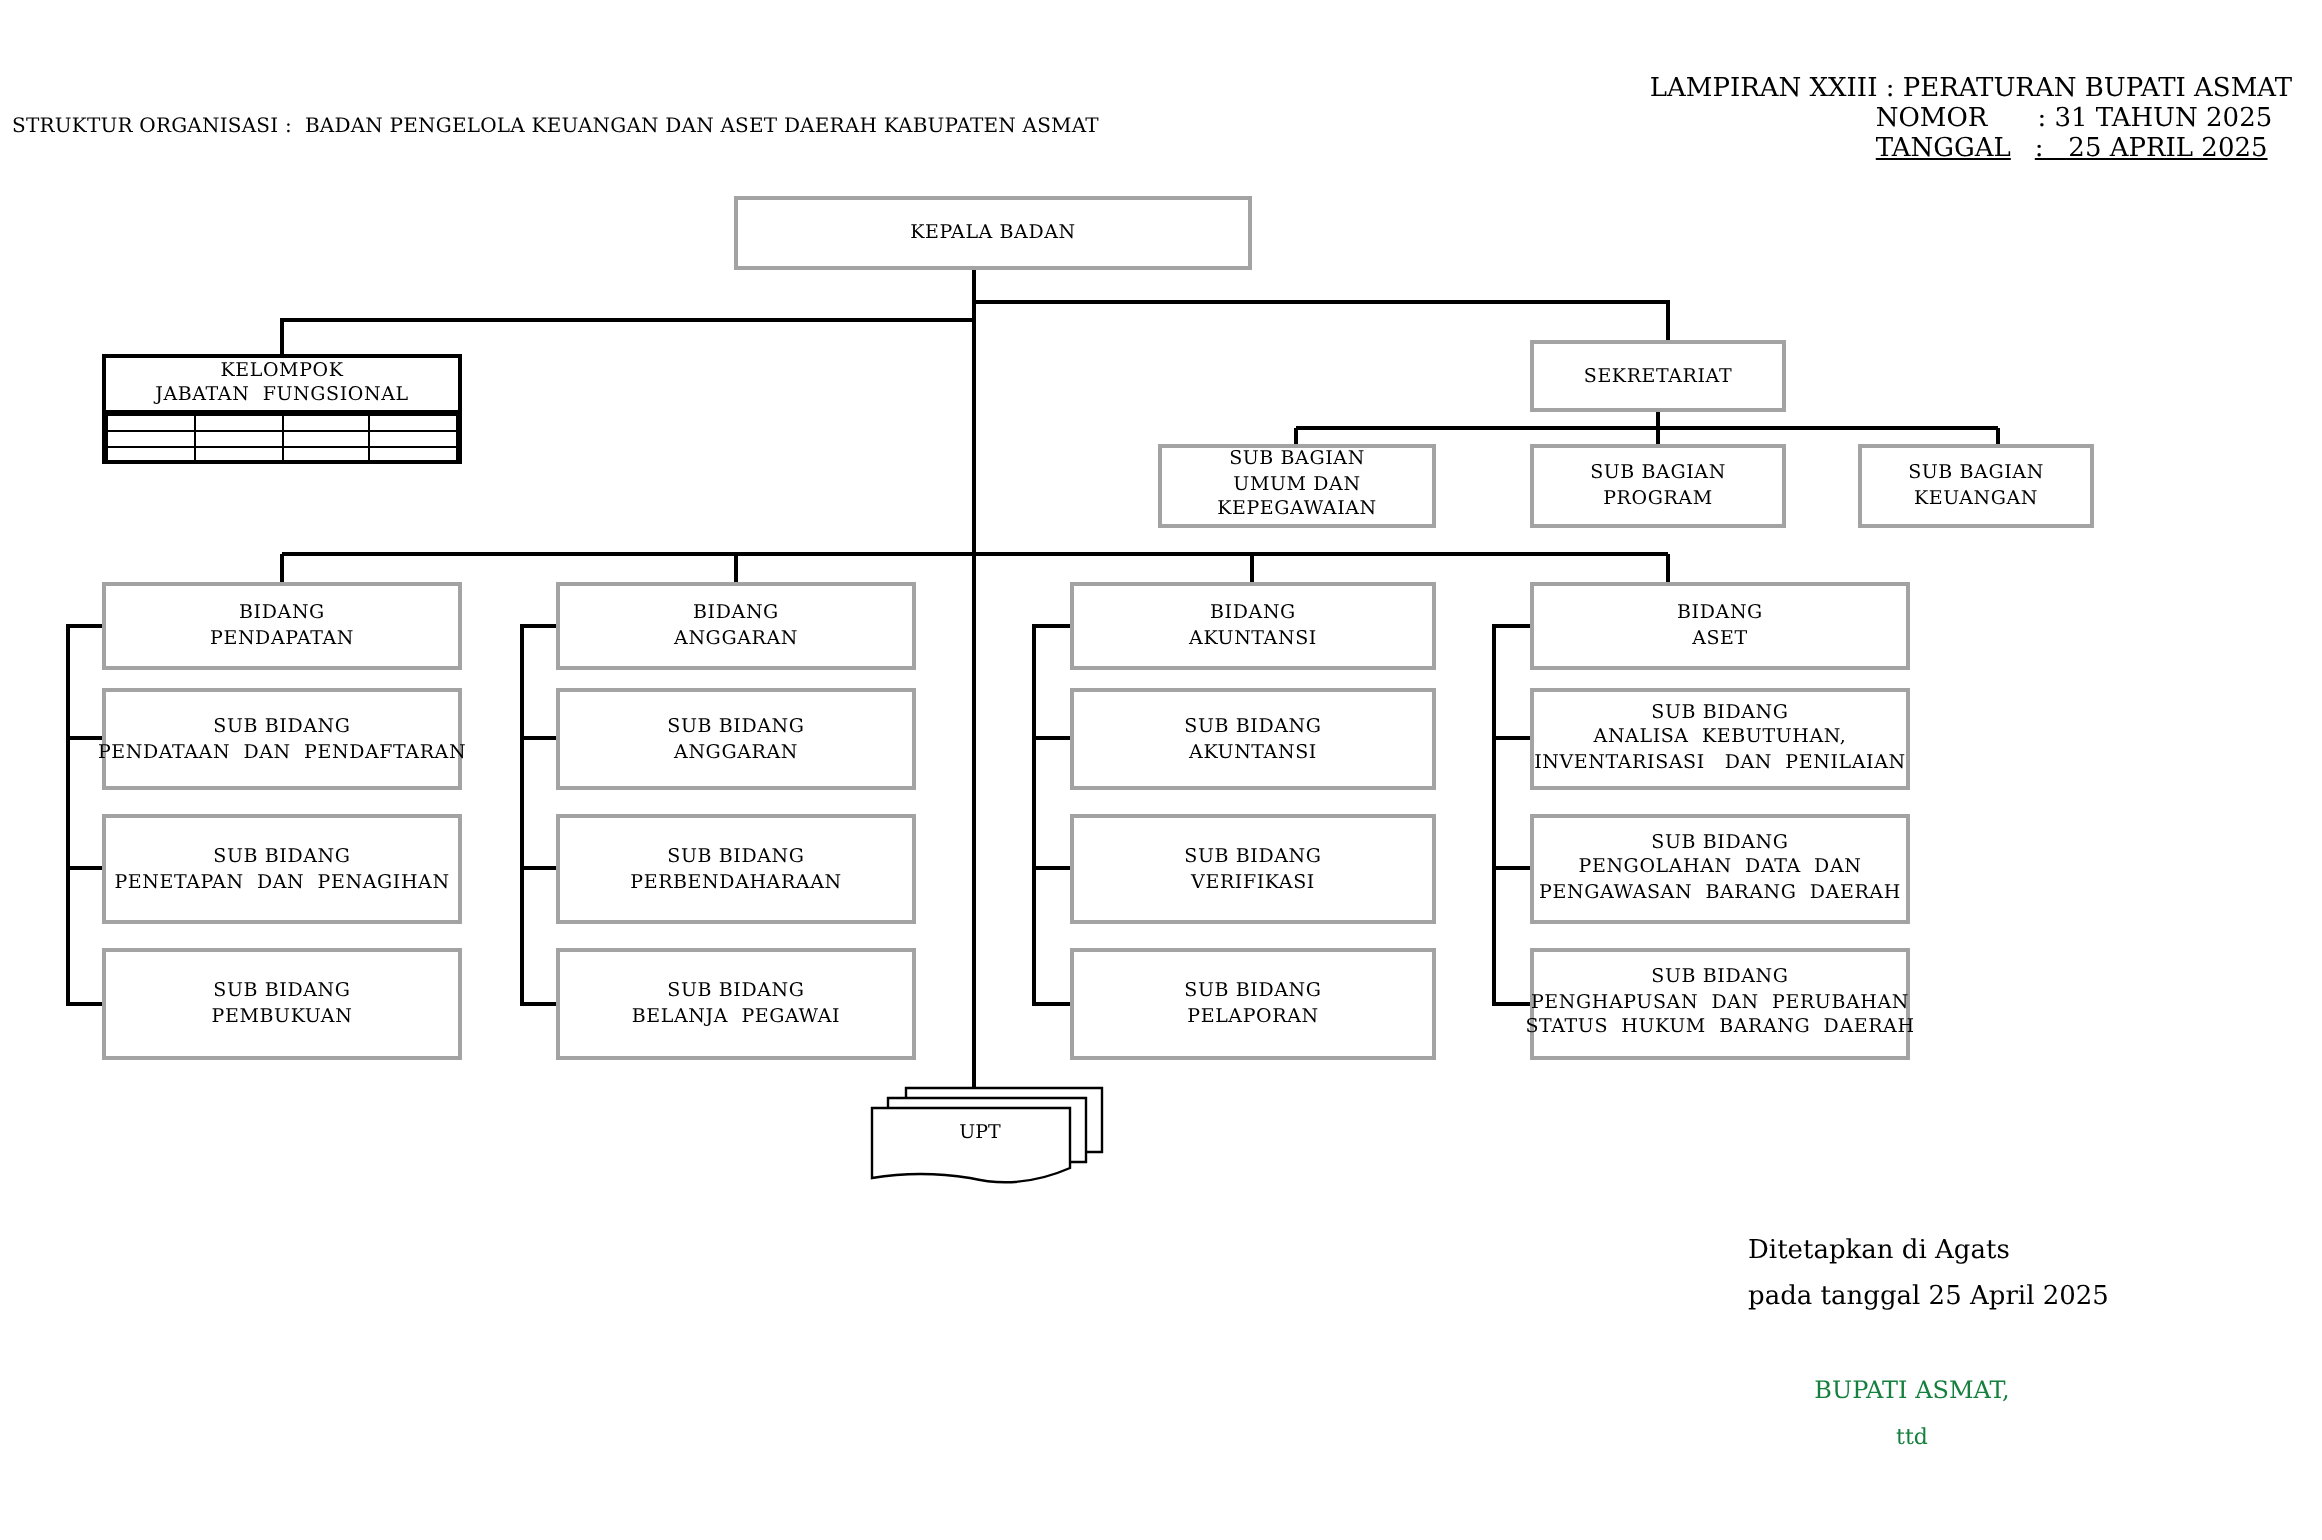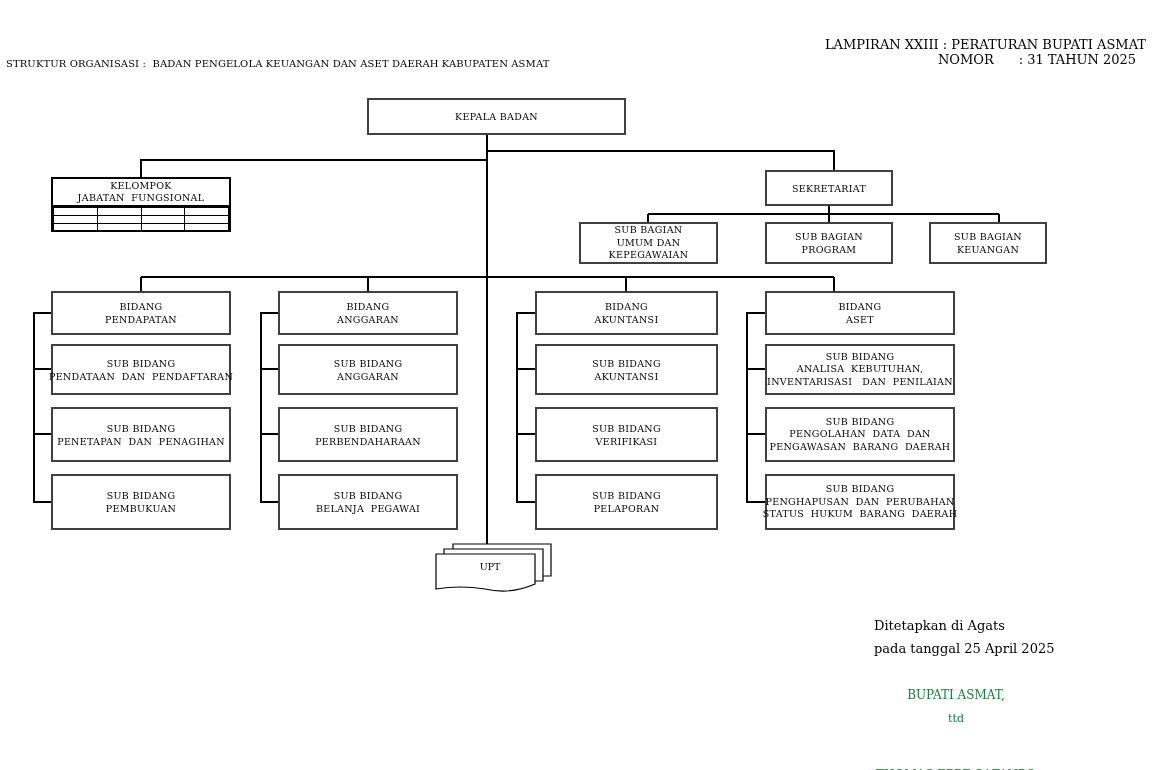--- a/index.html
+++ b/index.html
@@ -4,41 +4,42 @@
 <style>
   html, body { margin: 0; padding: 0; background: #ffffff; }
   body { width: 1161px; height: 770px; position: relative; overflow: hidden;
          font-family: "DejaVu Serif", "Liberation Serif", serif; color: #000; }
   .abs { position: absolute; }
   .lampiran { right: 15px; top: 5px; font-size: 13px; line-height: 15px; text-align: left; margin-top: 32px; }
   .lampiran .row { white-space: pre; }
   .lampiran .u { text-decoration: underline; }
   .title { left: 6px; top: 58px; font-size: 10px; font-weight: normal; letter-spacing: 0.1px; white-space: pre; }
   svg.lines { position: absolute; left: 0; top: 0; }
-  .box { position: absolute; border: 2px solid #404040; background: #fff; box-sizing: border-box;
+  .box { position: absolute; border: 2px solid #a3a3a3; background: #fff; box-sizing: border-box;
          display: flex; flex-direction: column; align-items: center; justify-content: center;
          font-size: 9.5px; line-height: 13px; text-align: center; letter-spacing: 0.3px; }
   .box span { display: block; white-space: pre; }
   .kjf { position: absolute; left: 51px; top: 177px; width: 180px; height: 55px; box-sizing: border-box;
          border: 2px solid #000; background: #fff; }
   .kjf .head { height: 26px; border-bottom: 2px solid #000; display: flex; flex-direction: column;
                align-items: center; justify-content: center; font-size: 9.5px; line-height: 12px; letter-spacing: 0.3px; }
   .kjf table { border-collapse: collapse; width: 100%; }
   .kjf td { border: 1px solid #000; height: 7px; padding: 0; }
   .upt { position: absolute; left: 435px; top: 543px; width: 120px; height: 50px; }
   .upt-label { position: absolute; left: 452px; top: 561px; width: 76px; text-align: center; font-size: 9.5px; }
   .sign { left: 874px; font-size: 13px; }
   .sign-gray { font-size: 12px; color: #15803d; text-align: center; width: 200px; left: 856px; }
 </style>
 </head>
 <body>
 
 <div class="abs lampiran">
   <div class="row">LAMPIRAN XXIII : PERATURAN BUPATI ASMAT</div>
   <div class="row" style="padding-left:113px"><span>NOMOR</span><span style="display:inline-block;width:25px"></span><span>: 31 TAHUN 2025</span></div>
+  <div class="row u" style="padding-left:113px"><span>TANGGAL</span><span style="display:inline-block;width:12px"></span><span>:   25 APRIL 2025</span></div>
 </div>
 
 <div class="abs title">STRUKTUR ORGANISASI :  BADAN PENGELOLA KEUANGAN DAN ASET DAERAH KABUPATEN ASMAT</div>
 
 <svg class="lines" width="1161" height="770">
   <g stroke="#000" stroke-width="2" fill="none">
 
     <line x1="487" y1="133" x2="487" y2="548"></line>
 
     <polyline points="487,160 141,160 141,177"></polyline>

